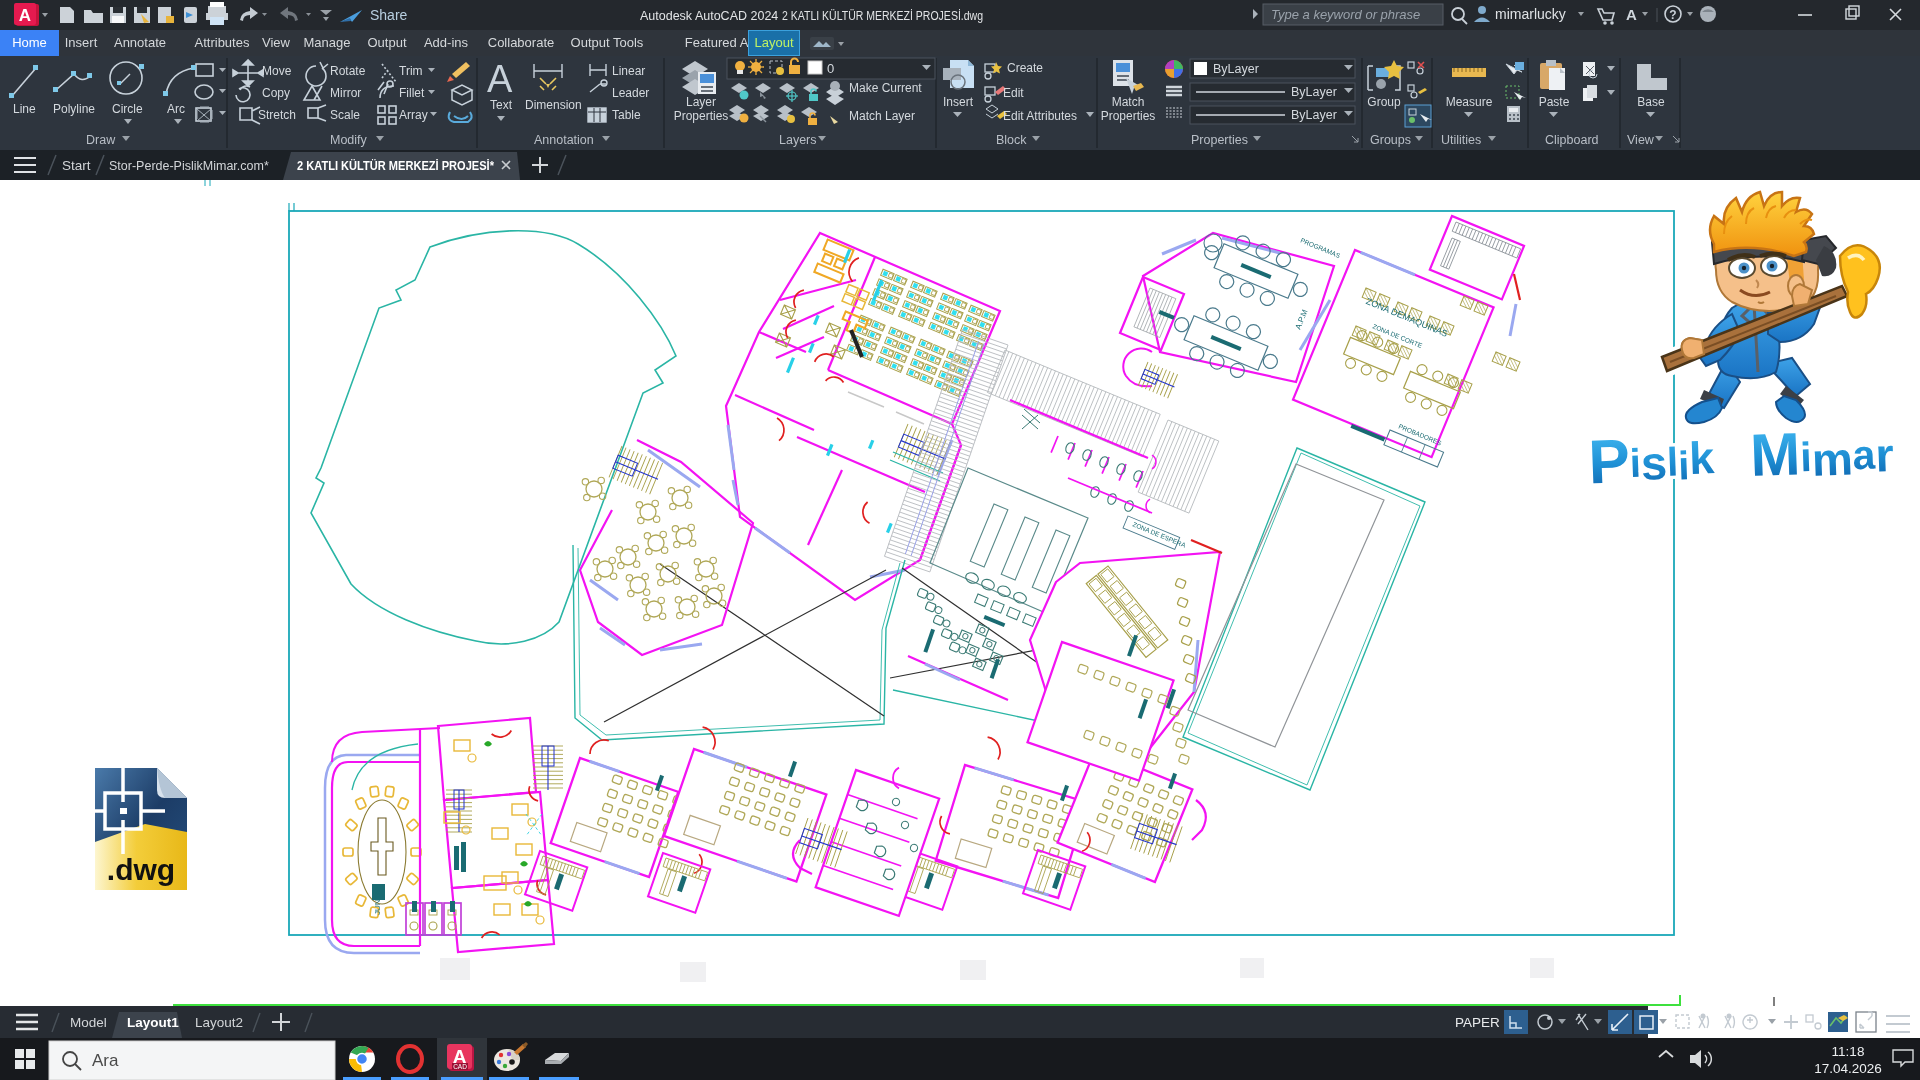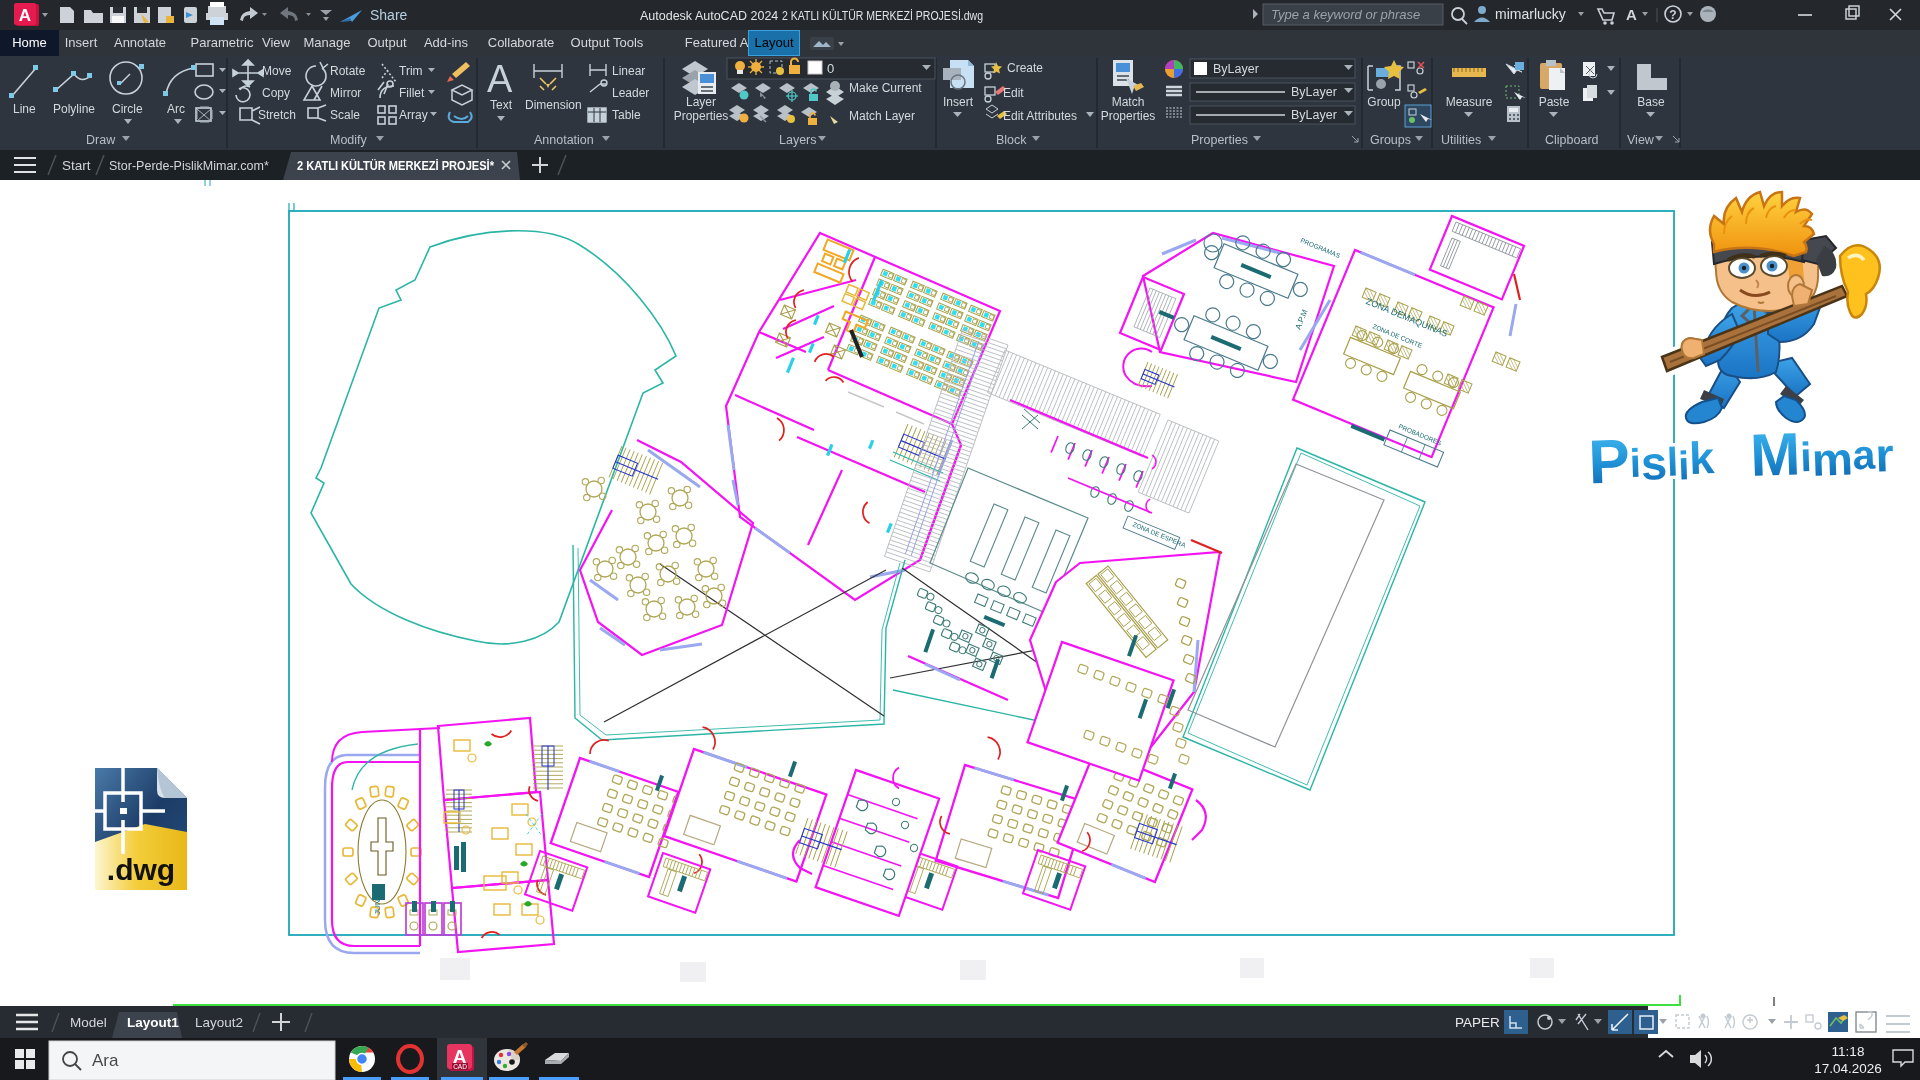--- a/index.html
+++ b/index.html
@@ -71,32 +71,32 @@
     <path d="M1687 12 l6 0 -3 4 z" fill="#9aa0a6"></path>
     <circle cx="1708" cy="14" r="8" fill="#aab2ba"></circle>
       <path d="M1702 12 a8 8 0 0 1 12 0 z" fill="#7d858d"></path>
     <line x1="1798" y1="15" x2="1812" y2="15" stroke="#d5dade" stroke-width="1.6"></line>
     <rect x="1846" y="9" width="10" height="10" fill="none" stroke="#d5dade" stroke-width="1.4"></rect>
     <rect x="1849" y="6" width="10" height="10" fill="none" stroke="#d5dade" stroke-width="1.4"></rect>
     <path d="M1890 9 l11 11 m0 -11 l-11 11" stroke="#d5dade" stroke-width="1.6"></path>
   </svg>
 </div>
 <div id="menubar">
-  <div class="mtab" style="left:0;width:59px;background:#0f172a;color:#fff;">Home</div>
+  <div class="mtab" style="left:0;width:59px;background:#3b82f6;color:#fff;">Home</div>
   <div class="mtab" style="left:58px;width:46px;">Insert</div>
   <div class="mtab" style="left:106px;width:68px;">Annotate</div>
-  <div class="mtab" style="left:180px;width:84px;">Parametric</div>
+  <div class="mtab" style="left:180px;width:84px;">Attributes</div>
   <div class="mtab" style="left:253px;width:46px;">View</div>
   <div class="mtab" style="left:296px;width:62px;">Manage</div>
   <div class="mtab" style="left:358px;width:58px;text-align:center;">Output</div>
   <div class="mtab" style="left:416px;width:60px;">Add-ins</div>
   <div class="mtab" style="left:478px;width:86px;">Collaborate</div>
   <div class="mtab" style="left:562px;width:90px;">Output Tools</div>
   <div class="mtab" style="left:680px;width:94px;text-align:center;">Featured Apps</div>
-  <div class="mtab" style="left:748px;width:52px;background:#1a70a8;border:1px solid #3ba1dd;color:#000000;line-height:24px;">Layout</div>
+  <div class="mtab" style="left:748px;width:52px;background:#1a70a8;border:1px solid #3ba1dd;color:#bef264;line-height:24px;">Layout</div>
   <svg class="abs" style="left:810px;top:6px" width="36" height="16">
       <rect x="0" y="1" width="24" height="13" rx="2" fill="#3a4047"></rect>
       <path d="M3 11 l6 -6 4 4 3 -3 5 5 z" fill="#9fb7c9"></path>
       <path d="M28 6 l6 0 -3 4 z" fill="#9aa0a6"></path>
     </svg>
 </div>
 <div id="ribbon">
 <svg class="abs" style="left:0;top:0" width="1920" height="94" viewBox="0 0 1920 94" font-family="Liberation Sans">
   <g stroke="#21262c" stroke-width="1.5">
     <line x1="227" y1="2" x2="227" y2="92"></line>

